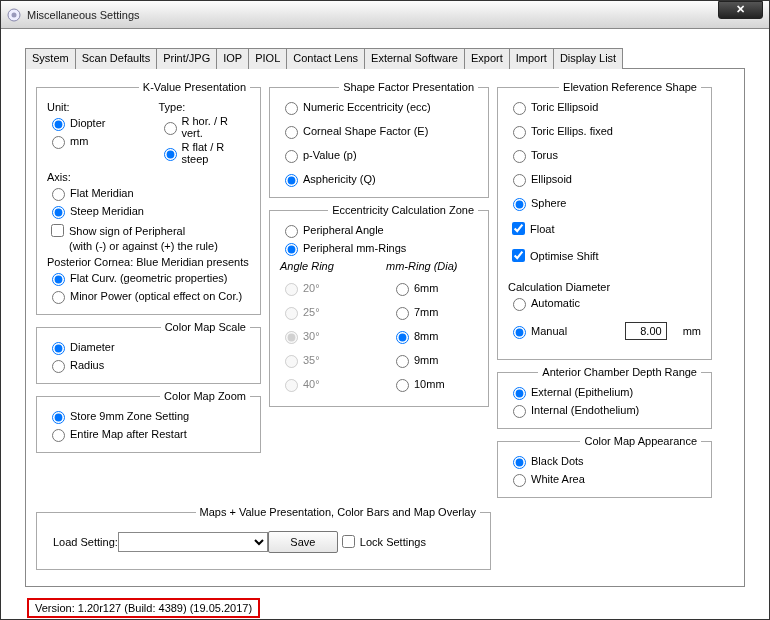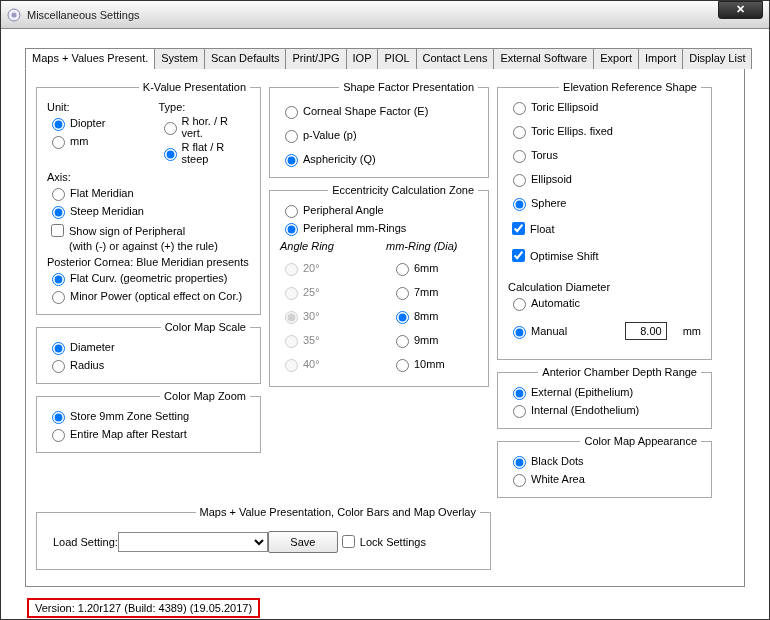--- a/index.html
+++ b/index.html
@@ -55,21 +55,20 @@
           <circle cx="7" cy="7" r="6" fill="#eef" stroke="#88a"></circle>
           <circle cx="7" cy="7" r="2.5" fill="#99b"></circle>
         </svg>
     </span>
     <span class="title">Miscellaneous Settings</span>
     <div class="close-btn">✕</div>
   </div>
 
   <div class="content">
     <div class="tabs" id="tabs">
-        <div class="tab active">Maps + Values Present.</div>
         <div class="tab">System</div>
         <div class="tab">Scan Defaults</div>
         <div class="tab">Print/JPG</div>
         <div class="tab">IOP</div>
         <div class="tab">PIOL</div>
         <div class="tab">Contact Lens</div>
         <div class="tab">External Software</div>
         <div class="tab">Export</div>
         <div class="tab">Import</div>
         <div class="tab">Display List</div>
@@ -151,20 +150,24 @@
             <label class="radio">
                 <input type="radio" name="cmz" style="">
                 <span>Entire Map after Restart</span>
               </label>
           </fieldset>
         </div>
 
         <div class="col col2">
           <fieldset>
             <legend>Shape Factor Presentation</legend>
+            <label class="radio">
+                <input type="radio" name="shape" style="">
+                <span>Numeric Eccentricity (ecc)</span>
+              </label>
             <div class="hr-col-gap"></div>
             <label class="radio">
                 <input type="radio" name="shape" style="">
                 <span>Corneal Shape Factor (E)</span>
               </label>
             <div class="hr-col-gap"></div>
             <label class="radio">
                 <input type="radio" name="shape" style="">
                 <span>p-Value (p)</span>
               </label>

